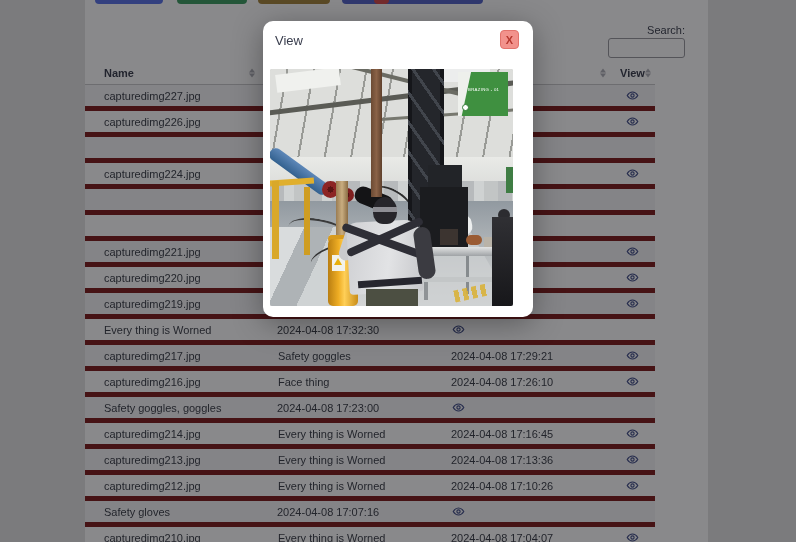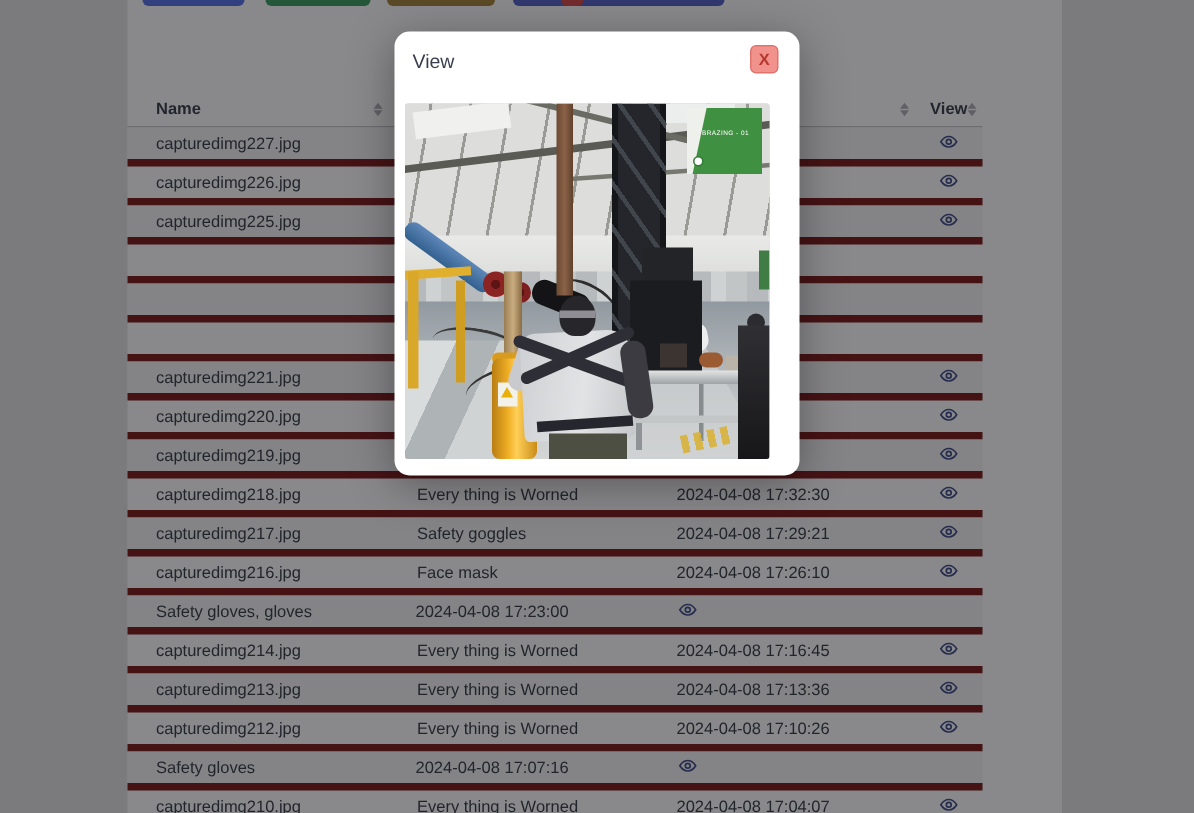--- a/index.html
+++ b/index.html
@@ -127,20 +127,24 @@
   <div class="content-card">
 
     <div class="toolbar">
       <button class="tb-btn" style="left:10px;width:68px;background:#5b74e8;"></button>
       <button class="tb-btn" style="left:92px;width:70px;background:#3f9e63;"></button>
       <button class="tb-btn" style="left:173px;width:72px;background:#a8863f;"></button>
       <button class="tb-btn" style="left:257px;width:141px;background:#5565c9;"></button>
       <button class="tb-btn" style="left:289px;width:15px;background:#d84b4b;z-index:2;"></button>
     </div>
 
+    <div class="search-wrap">
+      <label class="search-label">Search:</label>
+      <input class="search-input" type="text" placeholder="" style="">
+    </div>
 
     <div class="datatable">
       <div class="t-header">
         <div class="c-name th">
           <span>Name</span>
           <span class="sort">
               <i class="up"></i>
               <i class="dn"></i>
             </span>
         </div>
@@ -189,34 +193,34 @@
         <button class="eye-btn" title="">
           <svg width="13" height="13" viewBox="0 0 16 16">
             <path d="M1.5 8s2.6-4.3 6.5-4.3S14.5 8 14.5 8s-2.6 4.3-6.5 4.3S1.5 8 1.5 8z" fill="none" stroke="#44508a" stroke-width="1.4"></path>
             <circle cx="8" cy="8" r="2" fill="none" stroke="#44508a" stroke-width="1.4"></circle>
           </svg>
         </button>
       </div>
     </div>
 
     <div class="t-row">
-      <div class="c-name">capturedimg225.jpg</div>
-      <div class="c-remark"></div>
-      <div class="c-time"></div>
-      <div class="c-view">
-        <button class="eye-btn" title="">
-          <svg width="13" height="13" viewBox="0 0 16 16">
-            <path d="M1.5 8s2.6-4.3 6.5-4.3S14.5 8 14.5 8s-2.6 4.3-6.5 4.3S1.5 8 1.5 8z" fill="none" stroke="#44508a" stroke-width="1.4"></path>
-            <circle cx="8" cy="8" r="2" fill="none" stroke="#44508a" stroke-width="1.4"></circle>
-          </svg>
-        </button>
-      </div>
-    </div>
-
-    <div class="t-row">
+      <div class="c-remark"></div>
+      <div class="c-time"></div>
+      <div class="c-view">
+        <button class="eye-btn" title="">
+          <svg width="13" height="13" viewBox="0 0 16 16">
+            <path d="M1.5 8s2.6-4.3 6.5-4.3S14.5 8 14.5 8s-2.6 4.3-6.5 4.3S1.5 8 1.5 8z" fill="none" stroke="#44508a" stroke-width="1.4"></path>
+            <circle cx="8" cy="8" r="2" fill="none" stroke="#44508a" stroke-width="1.4"></circle>
+          </svg>
+        </button>
+      </div>
+    </div>
+
+    <div class="t-row">
+      <div class="c-name">capturedimg224.jpg</div>
       <div class="c-remark"></div>
       <div class="c-time"></div>
       <div class="c-view">
         <button class="eye-btn" title="">
           <svg width="13" height="13" viewBox="0 0 16 16">
             <path d="M1.5 8s2.6-4.3 6.5-4.3S14.5 8 14.5 8s-2.6 4.3-6.5 4.3S1.5 8 1.5 8z" fill="none" stroke="#44508a" stroke-width="1.4"></path>
             <circle cx="8" cy="8" r="2" fill="none" stroke="#44508a" stroke-width="1.4"></circle>
           </svg>
         </button>
       </div>
@@ -284,21 +288,20 @@
         <button class="eye-btn" title="">
           <svg width="13" height="13" viewBox="0 0 16 16">
             <path d="M1.5 8s2.6-4.3 6.5-4.3S14.5 8 14.5 8s-2.6 4.3-6.5 4.3S1.5 8 1.5 8z" fill="none" stroke="#44508a" stroke-width="1.4"></path>
             <circle cx="8" cy="8" r="2" fill="none" stroke="#44508a" stroke-width="1.4"></circle>
           </svg>
         </button>
       </div>
     </div>
 
     <div class="t-row">
-      <div class="c-name">capturedimg218.jpg</div>
       <div class="c-remark">Every thing is Worned</div>
       <div class="c-time">2024-04-08 17:32:30</div>
       <div class="c-view">
         <button class="eye-btn" title="">
           <svg width="13" height="13" viewBox="0 0 16 16">
             <path d="M1.5 8s2.6-4.3 6.5-4.3S14.5 8 14.5 8s-2.6 4.3-6.5 4.3S1.5 8 1.5 8z" fill="none" stroke="#44508a" stroke-width="1.4"></path>
             <circle cx="8" cy="8" r="2" fill="none" stroke="#44508a" stroke-width="1.4"></circle>
           </svg>
         </button>
       </div>
@@ -313,34 +316,34 @@
           <svg width="13" height="13" viewBox="0 0 16 16">
             <path d="M1.5 8s2.6-4.3 6.5-4.3S14.5 8 14.5 8s-2.6 4.3-6.5 4.3S1.5 8 1.5 8z" fill="none" stroke="#44508a" stroke-width="1.4"></path>
             <circle cx="8" cy="8" r="2" fill="none" stroke="#44508a" stroke-width="1.4"></circle>
           </svg>
         </button>
       </div>
     </div>
 
     <div class="t-row">
       <div class="c-name">capturedimg216.jpg</div>
-      <div class="c-remark">Face mask</div>
+      <div class="c-remark">Face thing</div>
       <div class="c-time">2024-04-08 17:26:10</div>
       <div class="c-view">
         <button class="eye-btn" title="">
           <svg width="13" height="13" viewBox="0 0 16 16">
             <path d="M1.5 8s2.6-4.3 6.5-4.3S14.5 8 14.5 8s-2.6 4.3-6.5 4.3S1.5 8 1.5 8z" fill="none" stroke="#44508a" stroke-width="1.4"></path>
             <circle cx="8" cy="8" r="2" fill="none" stroke="#44508a" stroke-width="1.4"></circle>
           </svg>
         </button>
       </div>
     </div>
 
     <div class="t-row">
-      <div class="c-remark">Safety gloves, gloves</div>
+      <div class="c-remark">Safety goggles, goggles</div>
       <div class="c-time">2024-04-08 17:23:00</div>
       <div class="c-view">
         <button class="eye-btn" title="">
           <svg width="13" height="13" viewBox="0 0 16 16">
             <path d="M1.5 8s2.6-4.3 6.5-4.3S14.5 8 14.5 8s-2.6 4.3-6.5 4.3S1.5 8 1.5 8z" fill="none" stroke="#44508a" stroke-width="1.4"></path>
             <circle cx="8" cy="8" r="2" fill="none" stroke="#44508a" stroke-width="1.4"></circle>
           </svg>
         </button>
       </div>
     </div>

